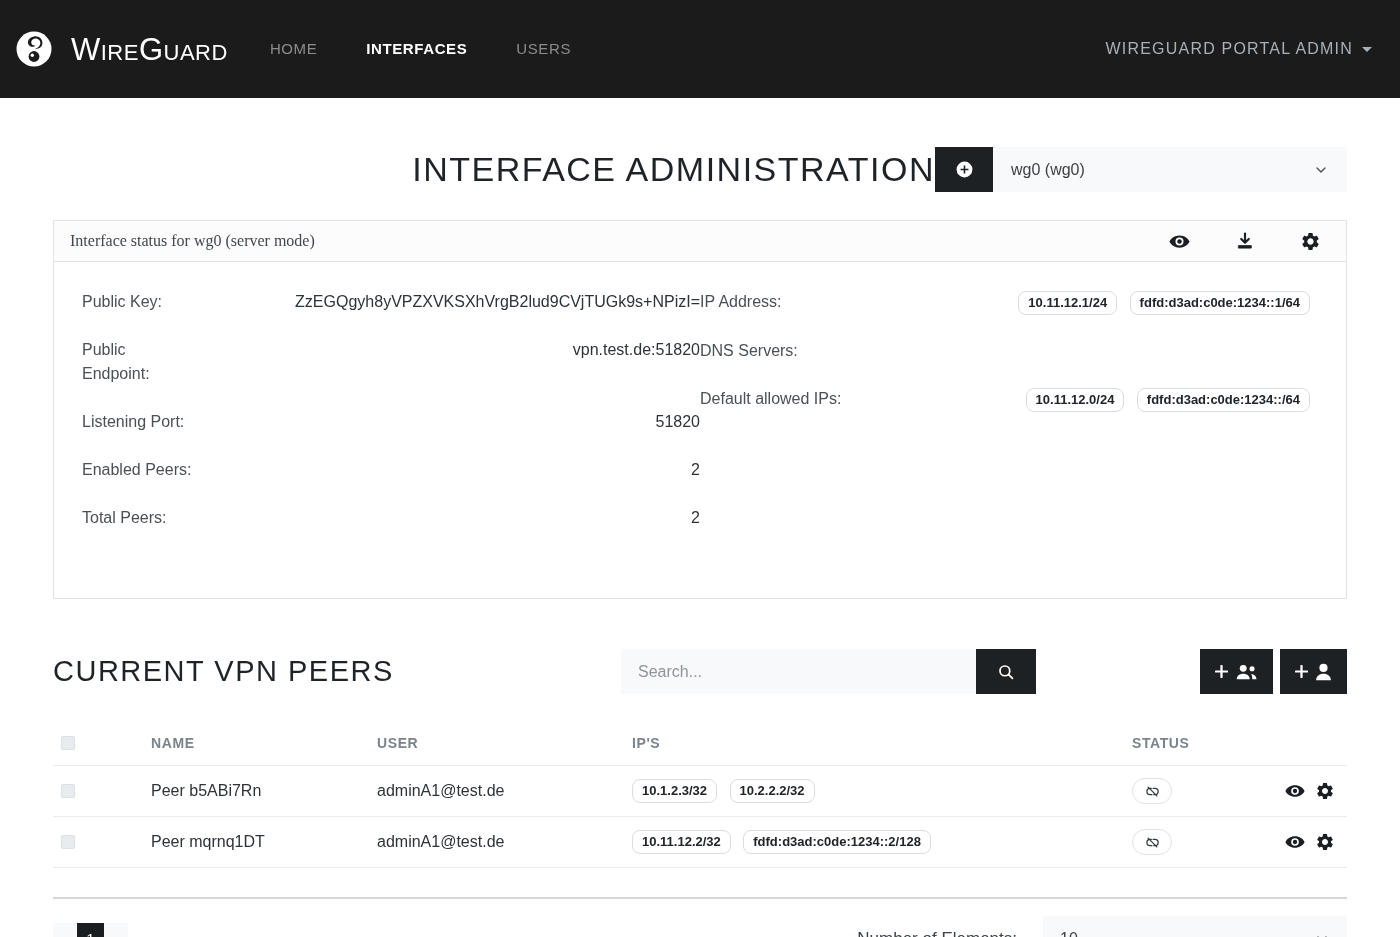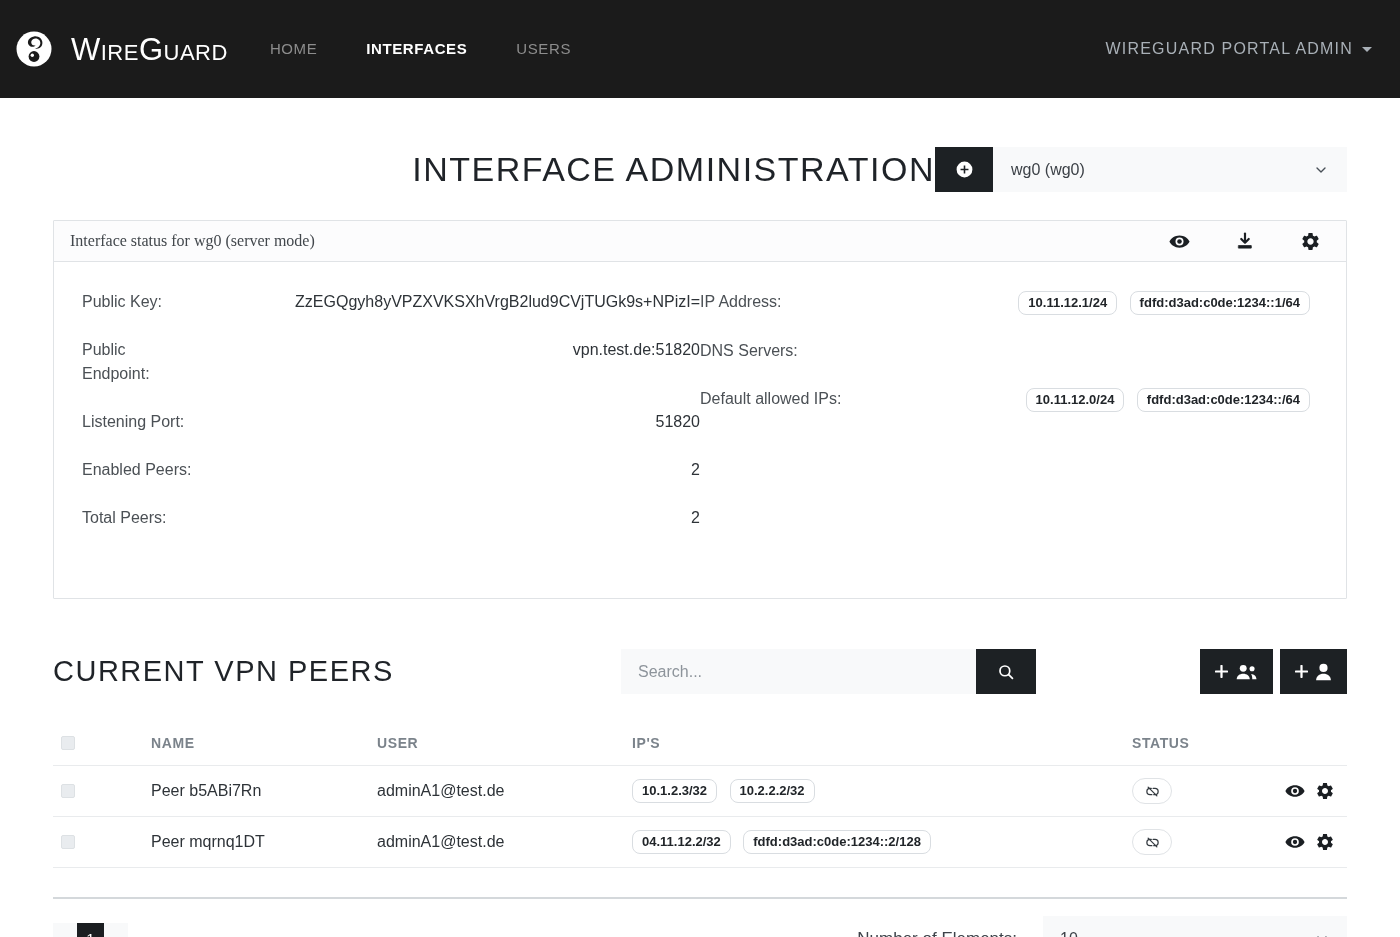--- a/index.html
+++ b/index.html
@@ -298,21 +298,21 @@
           </div>
         </td>
       </tr>
       <tr>
         <td>
             <input class="cb" type="checkbox" style="">
           </td>
         <td>Peer mqrnq1DT</td>
         <td>adminA1@test.de</td>
         <td>
-          <span class="badge">04.11.12.2/32</span>
+          <span class="badge">10.11.12.2/32</span>
           <span class="badge">fdfd:d3ad:c0de:1234::2/128</span>
         </td>
         <td>
           <span class="status-pill">
             <span style="display:flex;">
               <svg width="15" height="15" viewBox="0 0 24 24" fill="none" stroke="currentColor" stroke-width="2" stroke-linecap="round">
                   <path d="M10 7H8a5 5 0 0 0 0 10h3"></path>
                   <path d="M14 17h2a5 5 0 0 0 0-10h-3"></path>
                   <path d="M5 5l14 14"></path>
                 </svg>

